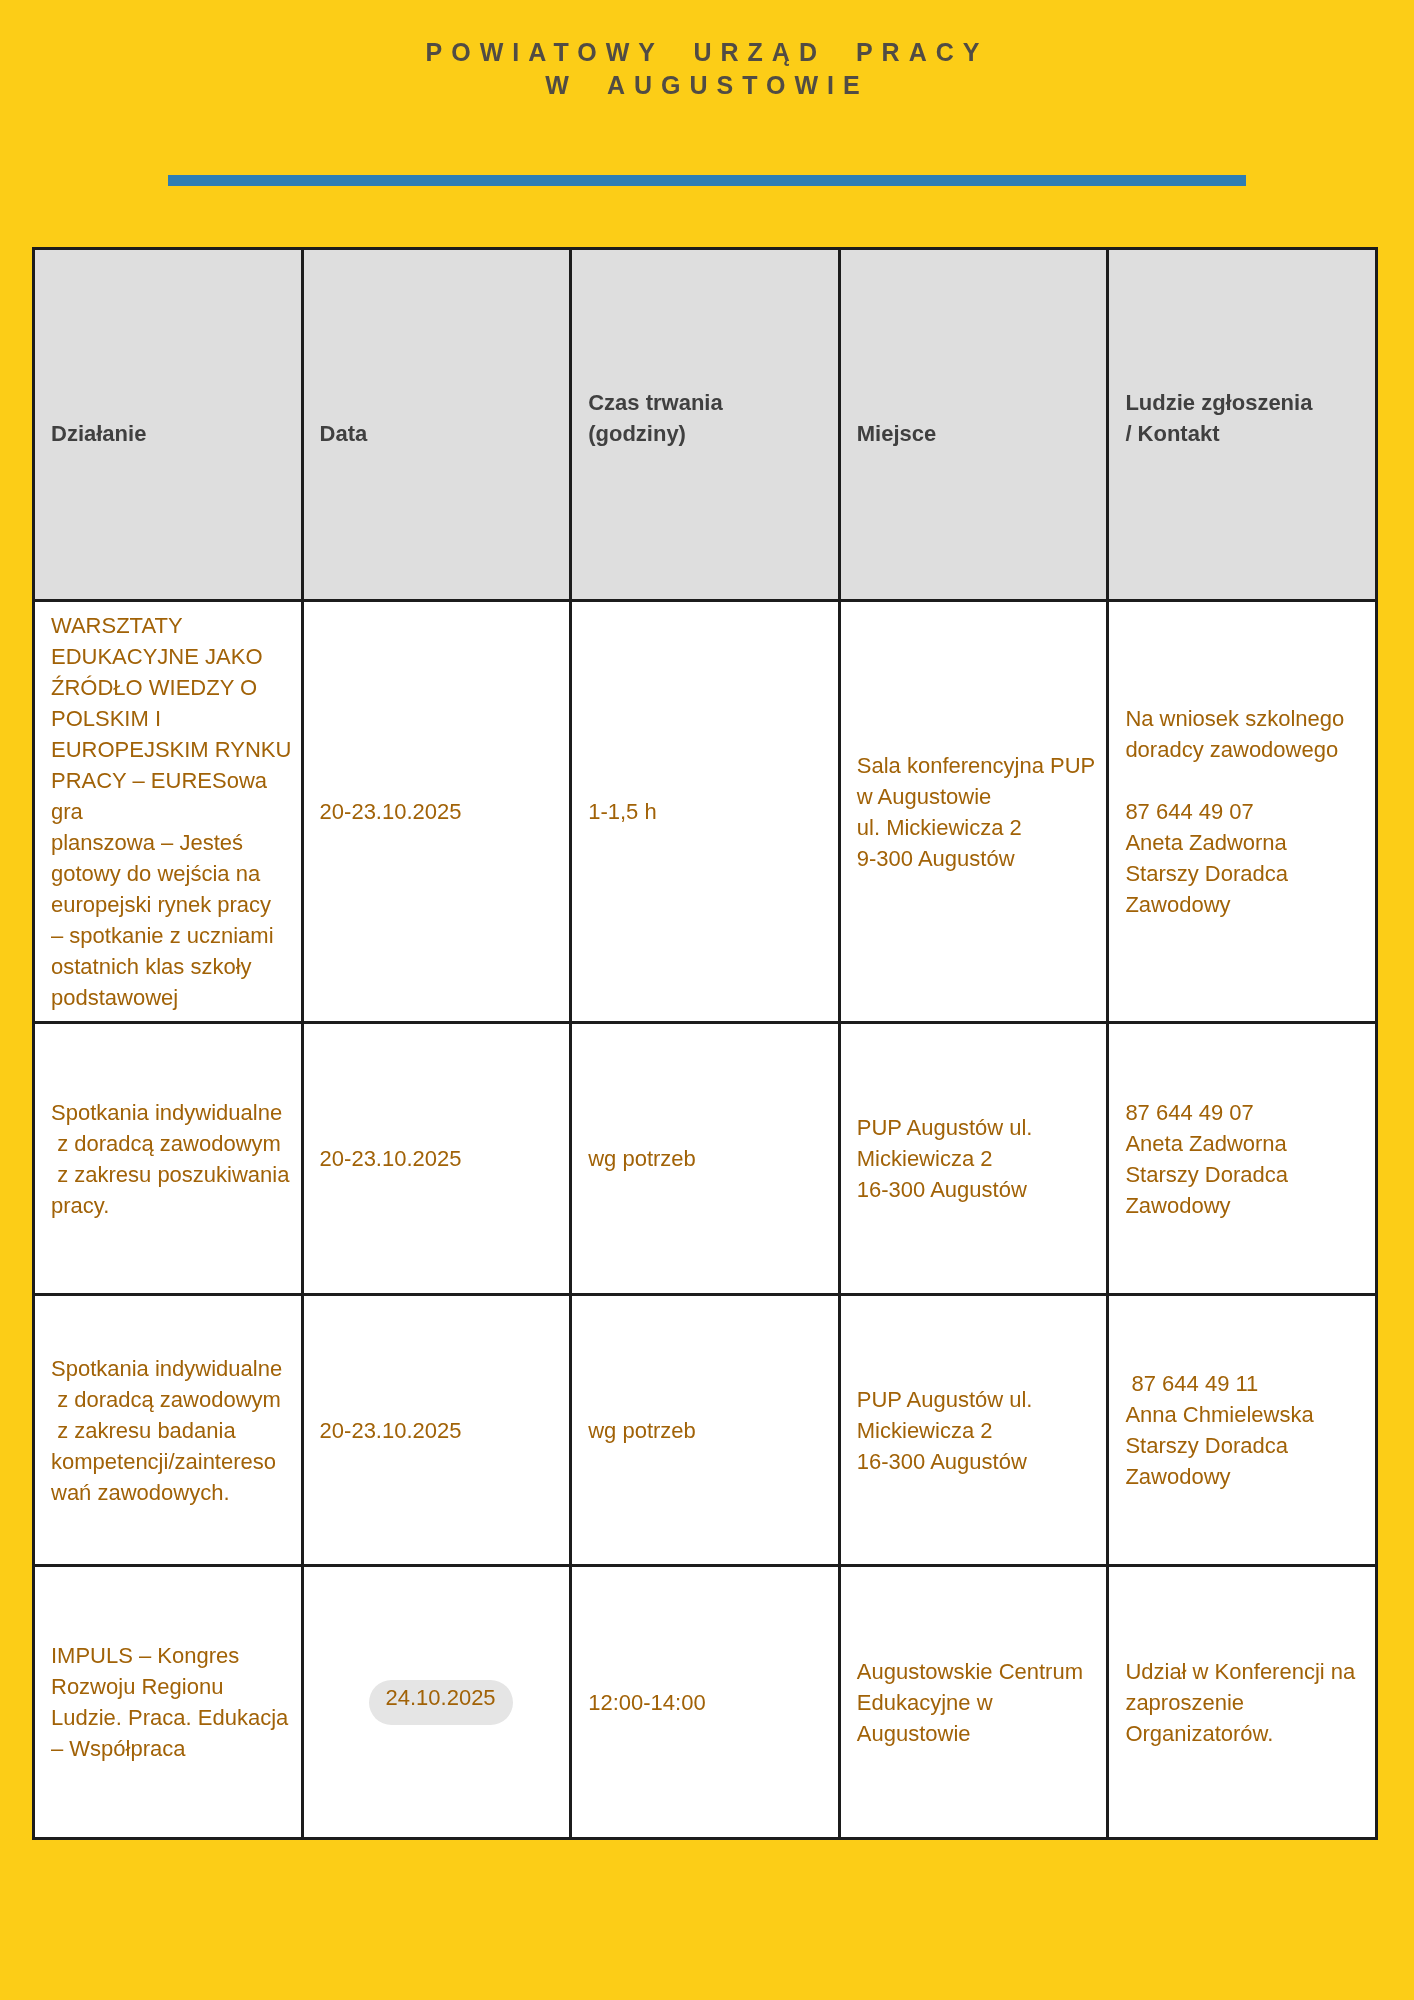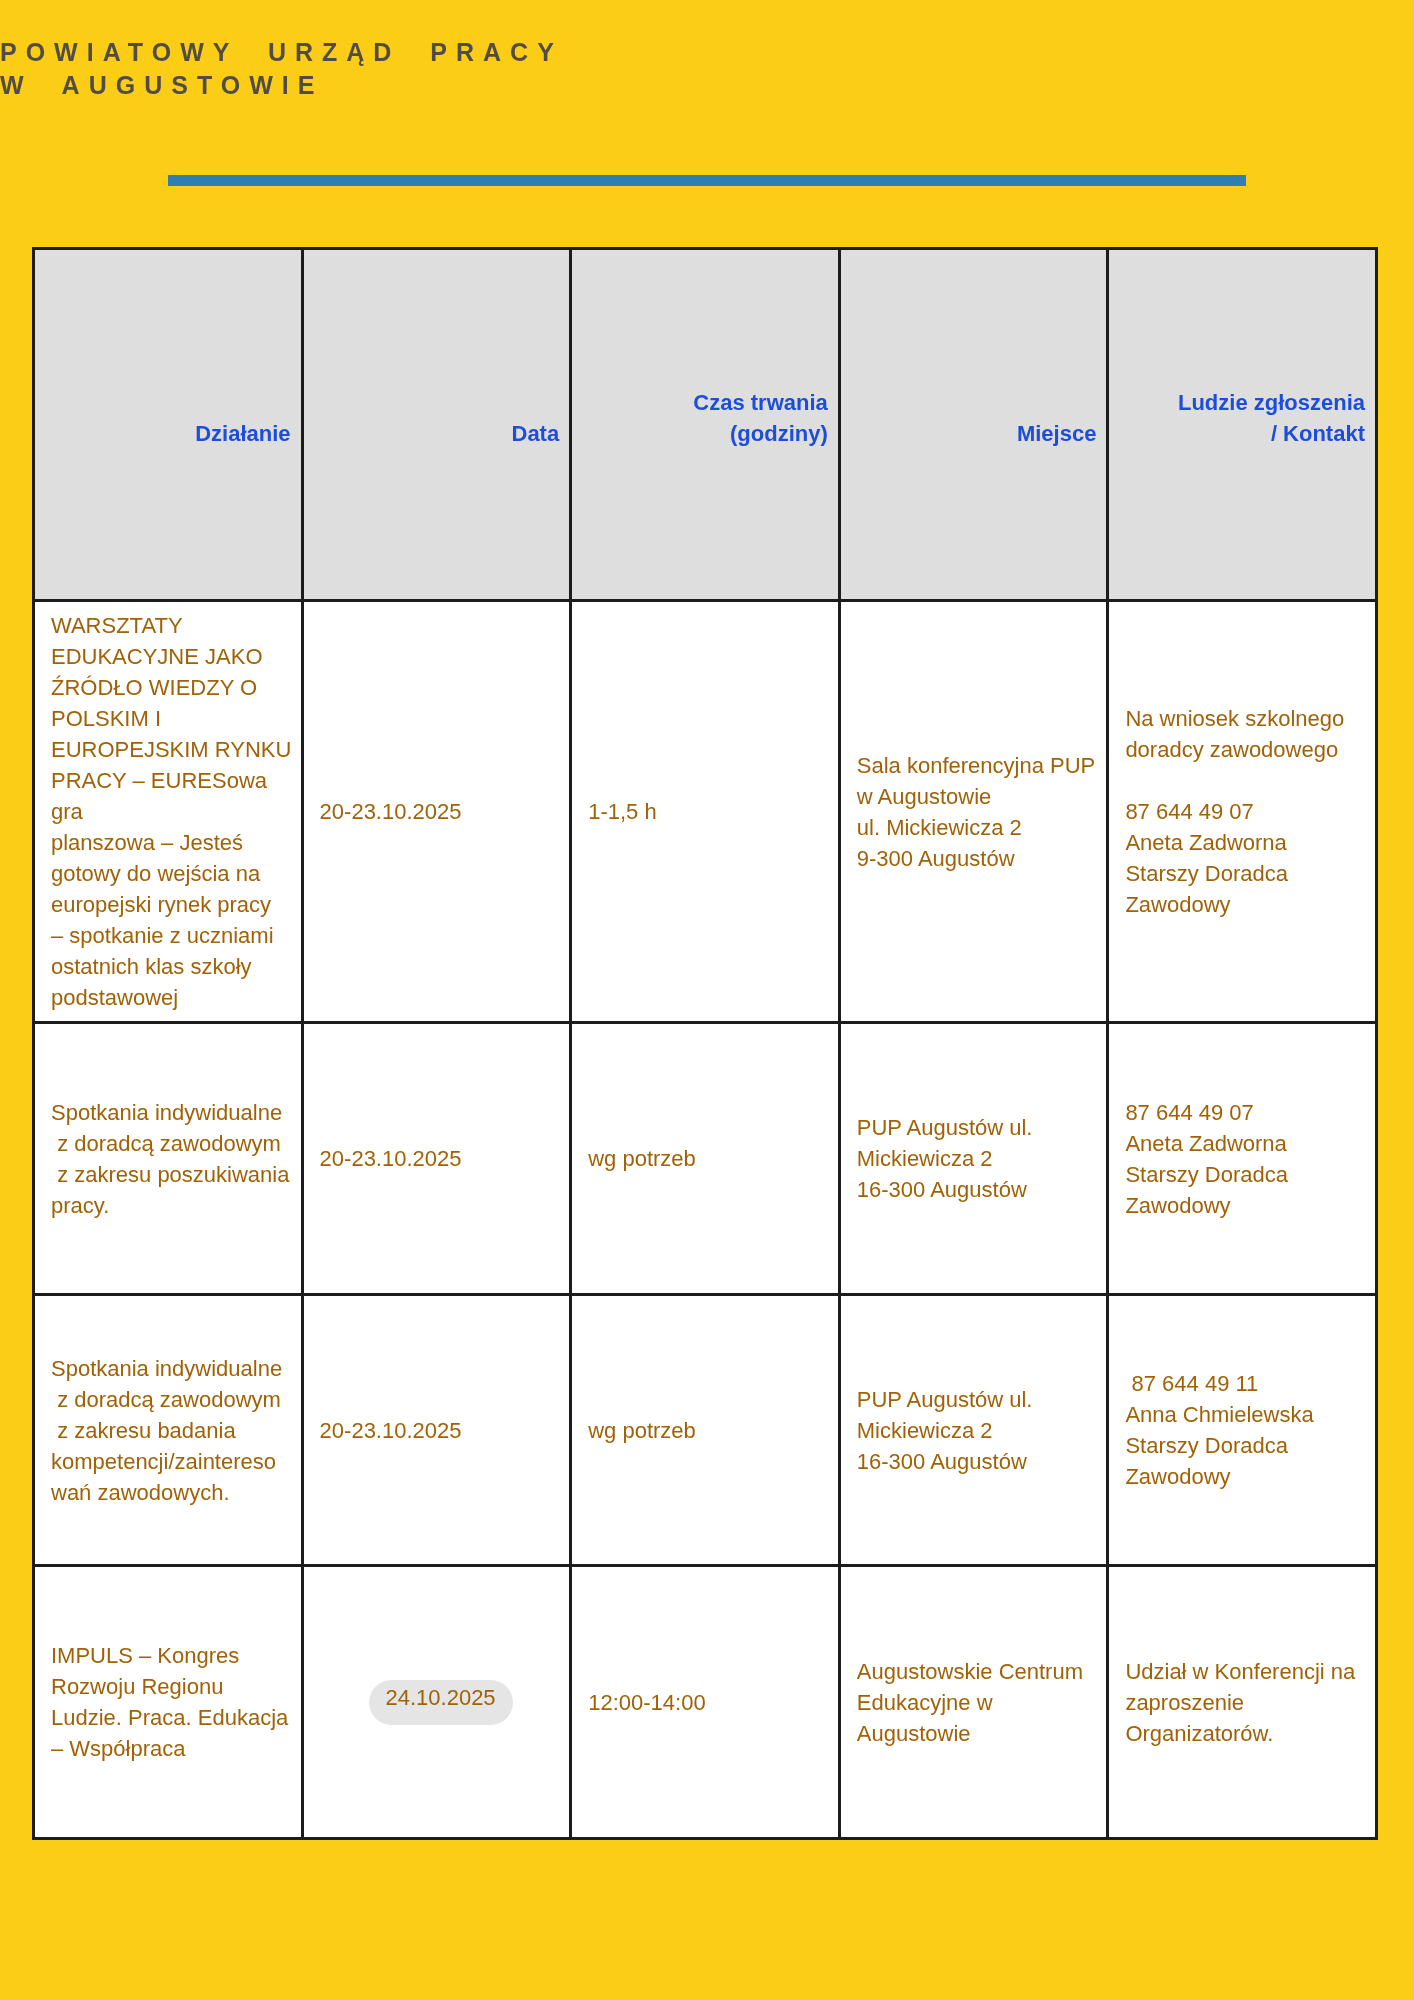--- a/index.html
+++ b/index.html
@@ -8,21 +8,21 @@
   }
   body {
     width: 1414px;
     height: 2000px;
     background: #FCCD17;
     font-family: "Liberation Sans", sans-serif;
   }
   
   .office-header {
     padding-top: 36px;
-    text-align: left;
+    text-align: center;
     color: #514C44;
     font-weight: 700;
     font-size: 25px;
     line-height: 33px;
     letter-spacing: 9px;
     word-spacing: 14px;
   }
   .divider {
     width: 1078px;
     height: 11px;
@@ -39,23 +39,23 @@
   table.schedule th,
   table.schedule td {
     border: 3px solid #1C1C1C;
     font-size: 22px;
     line-height: 31px;
     white-space: pre-wrap;
     overflow: hidden;
   }
   table.schedule th {
     background: #DEDEDE;
-    color: #1d4ed8;
+    color: #404040;
     font-weight: 700;
-    text-align: right;
+    text-align: left;
     vertical-align: bottom;
     padding: 12px 10px 150px 16px;
   }
   table.schedule td {
     background: #FFFFFF;
     color: #a16207;
     font-weight: 400;
     text-align: left;
     vertical-align: middle;
     padding: 8px 8px 8px 16px;

